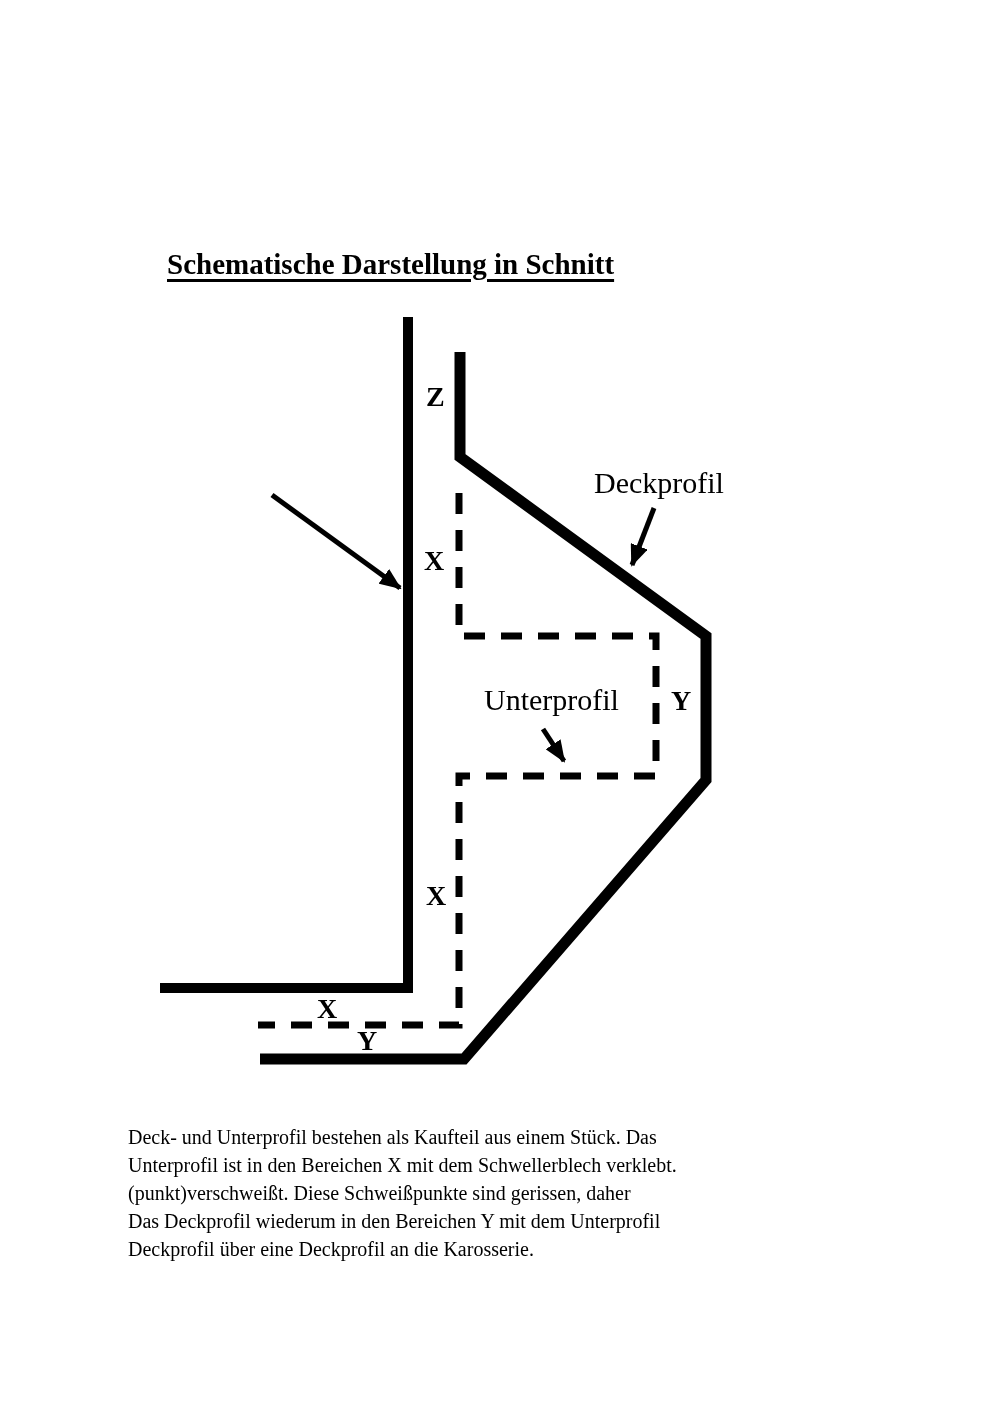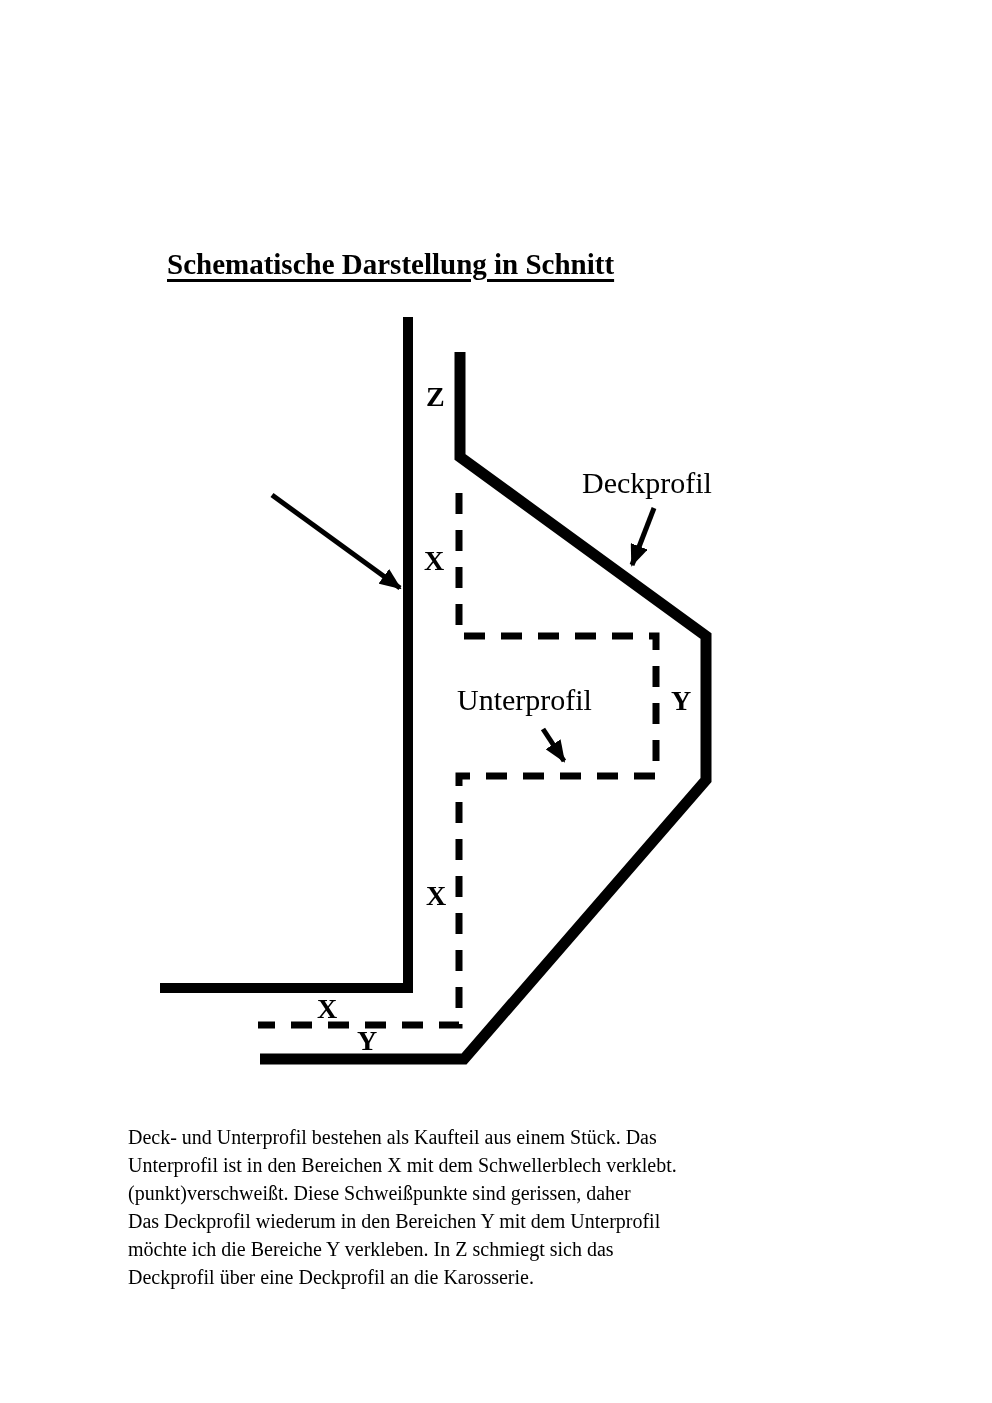--- a/index.html
+++ b/index.html
@@ -69,32 +69,31 @@
 
     <polyline points="460,352 460,457 706,636 706,780 464,1059 260,1059" fill="none" stroke="#000000" stroke-width="11" stroke-linejoin="miter"></polyline>
 
     <polyline points="459,493 459,636 656,636 656,776 459,776 459,1025 258,1025" fill="none" stroke="#000000" stroke-width="7" stroke-linejoin="miter" stroke-dasharray="21 16"></polyline>
 
     <line x1="272" y1="495" x2="400" y2="588" stroke="#000000" stroke-width="5" marker-end="url(#arrowhead)"></line>
     <line x1="654" y1="508" x2="632" y2="565" stroke="#000000" stroke-width="5" marker-end="url(#arrowhead)"></line>
     <line x1="543" y1="729" x2="564" y2="761" stroke="#000000" stroke-width="5" marker-end="url(#arrowhead)"></line>
   </svg>
 
-  <div class="label" style="left:582px; top:468px;">Deckprofil</div>
-  <div class="label" style="left:457px; top:685px;">Unterprofil</div>
+  <div class="label" style="left:594px; top:468px;">Deckprofil</div>
+  <div class="label" style="left:484px; top:685px;">Unterprofil</div>
 
   <div class="marker-letter" style="left:426px; top:383px;">Z</div>
   <div class="marker-letter" style="left:424px; top:547px;">X</div>
   <div class="marker-letter" style="left:671px; top:687px;">Y</div>
   <div class="marker-letter" style="left:426px; top:882px;">X</div>
   <div class="marker-letter" style="left:317px; top:995px;">X</div>
   <div class="marker-letter" style="left:357px; top:1027px;">Y</div>
 
   <div class="description">
     <div>Deck- und Unterprofil bestehen als Kaufteil aus einem Stück. Das</div>
     <div>Unterprofil ist in den Bereichen X mit dem Schwellerblech verklebt.</div>
     <div>(punkt)verschweißt. Diese Schweißpunkte sind gerissen, daher</div>
     <div>Das Deckprofil wiederum in den Bereichen Y mit dem Unterprofil</div>
-    <div>möchte ich die Bereiche Y verkleben. In Z schmiegt sich das</div>
     <div>Deckprofil über eine Deckprofil an die Karosserie.</div>
   </div>
 
 </div>
 
 </body></html>

